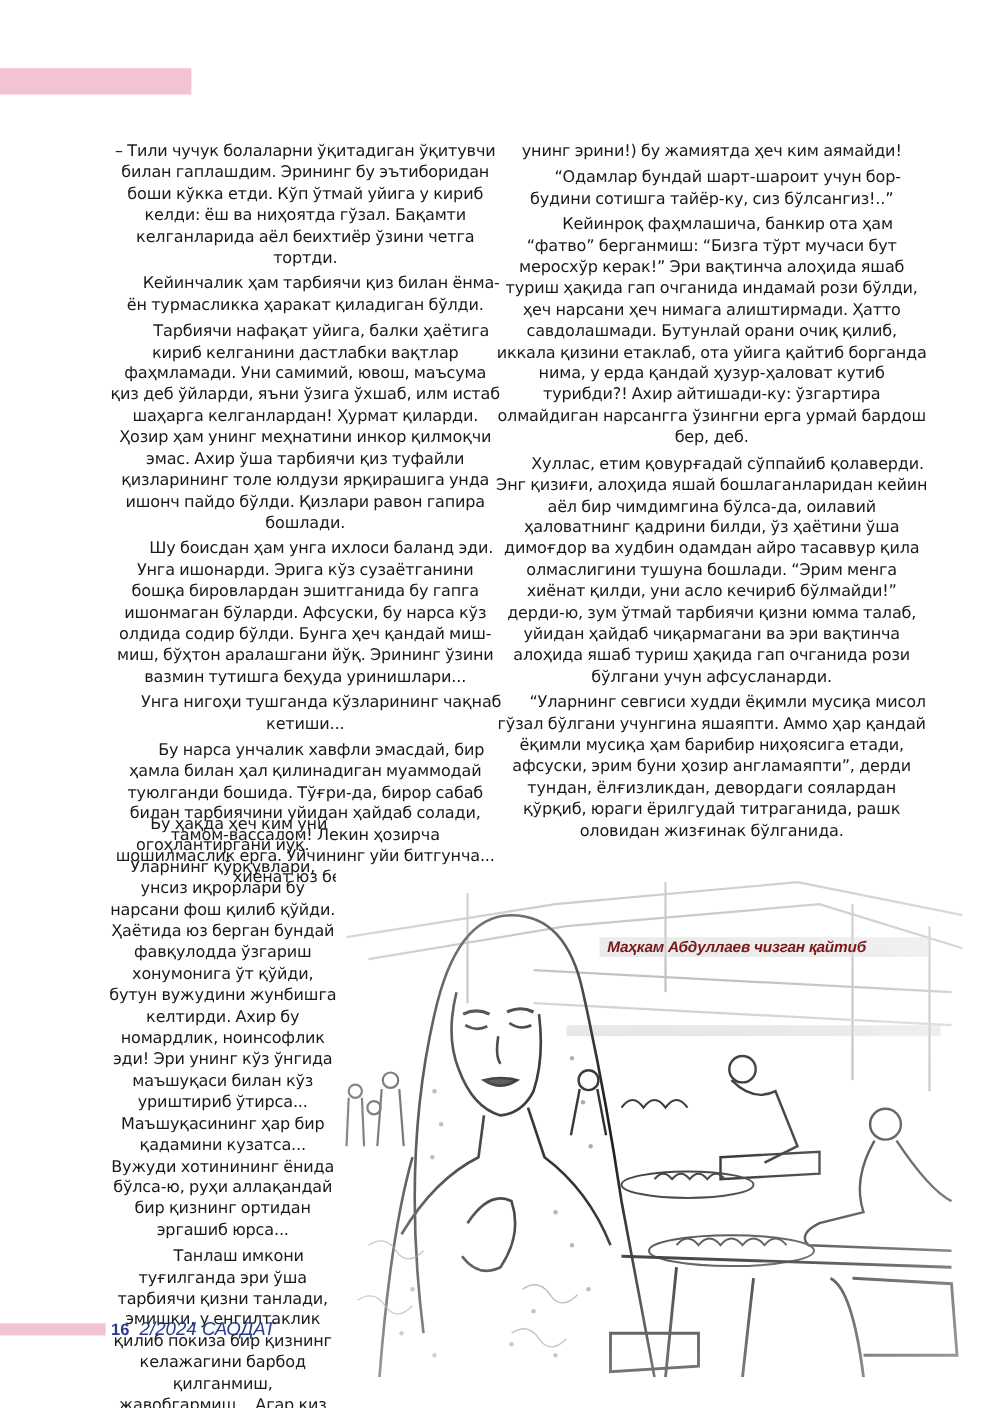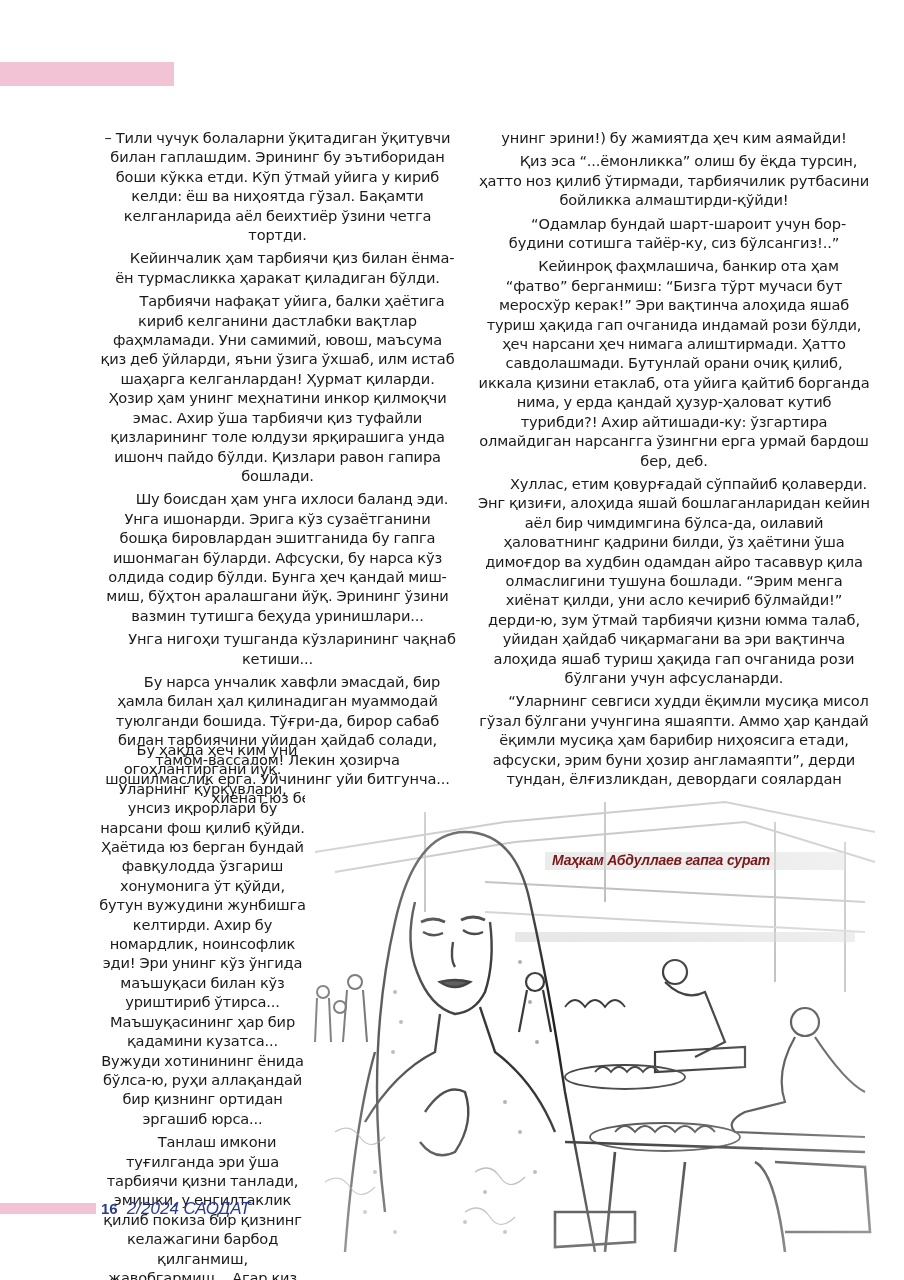--- a/index.html
+++ b/index.html
@@ -13,21 +13,21 @@
       background: #f2c3d4;
     }
     .col {
       position: absolute; font-size: 14.6px; line-height: 19.4px;
       letter-spacing: -0.15px; word-spacing: -0.5px;
     }
     .col p { margin: 4px; text-indent: 29px; text-align: center; }
     .col p.noindent { text-indent: 0; }
     #col-left { left: 95px; top: 124px; width: 365px; }
     #col-left-narrow { left: 95px; top: 736px; width: 215px; }
-    #col-right { left: 474px; top: 124px; width: 400px; }
+    #col-right { left: 447px; top: 124px; width: 400px; }
     .illustration {
       position: absolute; left: 305px; top: 792px; width: 580px; height: 460px;
       overflow: hidden;
     }
     .illustration svg { width: 100%; height: 100%; display: block; }
     .credit {
       position: absolute; left: 552px; top: 852px;
       color: #7a1818; font-style: italic; font-weight: bold;
       font-family: "Liberation Sans", sans-serif; font-size: 14px;
       letter-spacing: -0.2px;
@@ -57,21 +57,20 @@
   <p>Бу нарса унчалик хавфли эмасдай, бир ҳамла билан ҳал қилинадиган муаммодай туюлганди бошида. Тўғри-да, бирор сабаб билан тарбиячини уйидан ҳайдаб солади, тамом-вассалом! Лекин ҳозирча шошилмаслик ерга. Уйчининг уйи битгунча... хиёнат юз берди.</p>
 </div>
 
 <div class="col" id="col-left-narrow">
   <p>Бу ҳақда ҳеч ким уни огоҳлантиргани йўқ. Уларнинг қўрқувлари, унсиз иқрорлари бу нарсани фош қилиб қўйди. Ҳаётида юз берган бундай фавқулодда ўзгариш хонумонига ўт қўйди, бутун вужудини жунбишга келтирди. Ахир бу номардлик, ноинсофлик эди! Эри унинг кўз ўнгида маъшуқаси билан кўз уриштириб ўтирса... Маъшуқасининг ҳар бир қадамини кузатса... Вужуди хотинининг ёнида бўлса-ю, руҳи аллақандай бир қизнинг ортидан эргашиб юрса...</p>
   <p>Танлаш имкони туғилганда эри ўша тарбиячи қизни танлади, эмишки, у енгилтаклик қилиб покиза бир қизнинг келажагини барбод қилганмиш, жавобгармиш... Агар қиз ёмонликка олса борми! Уни (яъни эрини,</p>
 </div>
 
 <div class="col" id="col-right">
   <p class="noindent">унинг эрини!) бу жамиятда ҳеч ким аямайди!</p>
-  <p>Қиз эса “...ёмонликка” олиш бу ёқда турсин, ҳатто ноз қилиб ўтирмади, тарбиячилик рутбасини бойликка алмаштирди-қўйди!</p>
   <p>“Одамлар бундай шарт-шароит учун бор-будини сотишга тайёр-ку, сиз бўлсангиз!..”</p>
   <p>Кейинроқ фаҳмлашича, банкир ота ҳам “фатво” берганмиш: “Бизга тўрт мучаси бут меросхўр керак!” Эри вақтинча алоҳида яшаб туриш ҳақида гап очганида индамай рози бўлди, ҳеч нарсани ҳеч нимага алиштирмади. Ҳатто савдолашмади. Бутунлай орани очиқ қилиб, иккала қизини етаклаб, ота уйига қайтиб борганда нима, у ерда қандай ҳузур-ҳаловат кутиб турибди?! Ахир айтишади-ку: ўзгартира олмайдиган нарсангга ўзингни ерга урмай бардош бер, деб.</p>
   <p>Хуллас, етим қовурғадай сўппайиб қолаверди. Энг қизиғи, алоҳида яшай бошлаганларидан кейин аёл бир чимдимгина бўлса-да, оилавий ҳаловатнинг қадрини билди, ўз ҳаётини ўша димоғдор ва худбин одамдан айро тасаввур қила олмаслигини тушуна бошлади. “Эрим менга хиёнат қилди, уни асло кечириб бўлмайди!” дерди-ю, зум ўтмай тарбиячи қизни юмма талаб, уйидан ҳайдаб чиқармагани ва эри вақтинча алоҳида яшаб туриш ҳақида гап очганида рози бўлгани учун афсусланарди.</p>
   <p>“Уларнинг севгиси худди ёқимли мусиқа мисол гўзал бўлгани учунгина яшаяпти. Аммо ҳар қандай ёқимли мусиқа ҳам барибир ниҳоясига етади, афсуски, эрим буни ҳозир англамаяпти”, дерди тундан, ёлғизликдан, девордаги соялардан қўрқиб, юраги ёрилгудай титраганида, рашк оловидан жизғинак бўлганида.</p>
 </div>
 
 <div class="illustration">
   <svg viewBox="0 0 580 460" xmlns="http://www.w3.org/2000/svg">
     <defs>
       <radialGradient id="fade" cx="50%" cy="50%" r="70%">
@@ -176,19 +175,19 @@
     <g stroke="#777" stroke-width="1.2" fill="none" opacity="0.7">
       <path d="M30 340 q15 -10 25 5 q10 15 25 0"></path>
       <path d="M20 390 q15 -10 25 5 q10 15 25 0"></path>
       <path d="M170 380 q15 -10 25 5 q10 15 25 0"></path>
       <path d="M160 420 q15 -10 25 5 q10 15 25 0"></path>
     </g>
     <rect width="580" height="460" fill="url(#fade)"></rect>
   </svg>
 </div>
 
-<div class="credit">Маҳкам Абдуллаев гапга сурат</div>
+<div class="credit">Маҳкам Абдуллаев чизган қайтиб</div>
 
 <div class="footer-bar"></div>
 <div class="footer">
   <span class="pg">16</span>
   <span class="issue">2/2024 САОДАТ</span>
 </div>
 
 </body></html>

